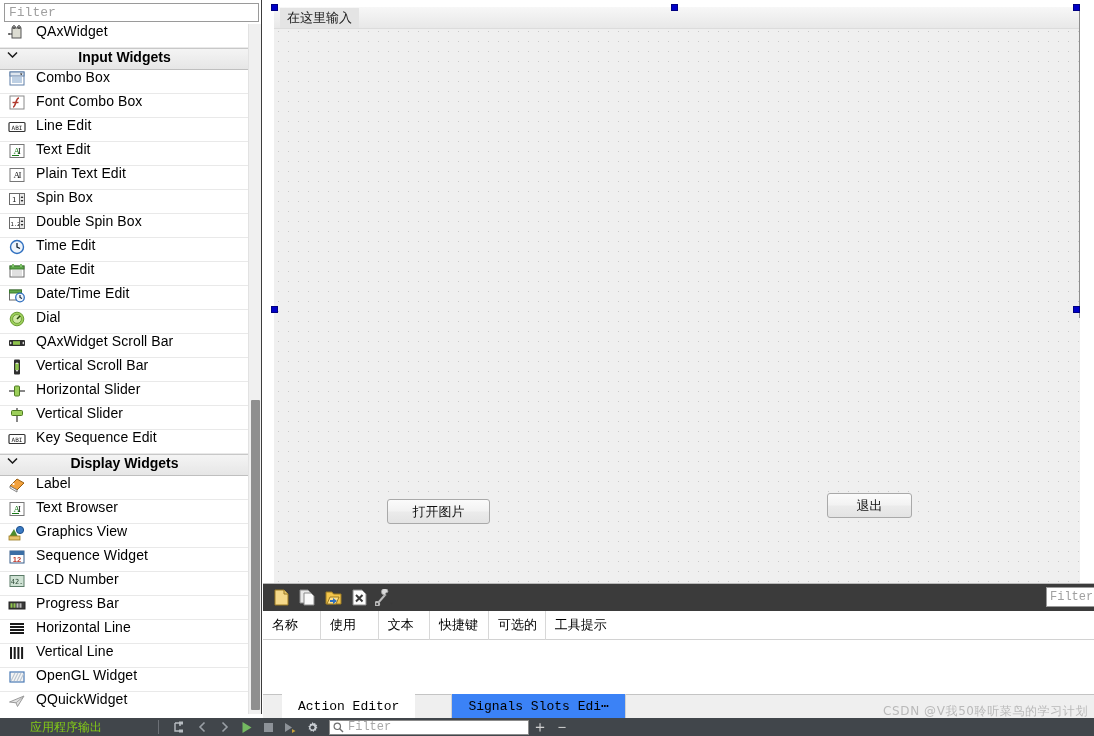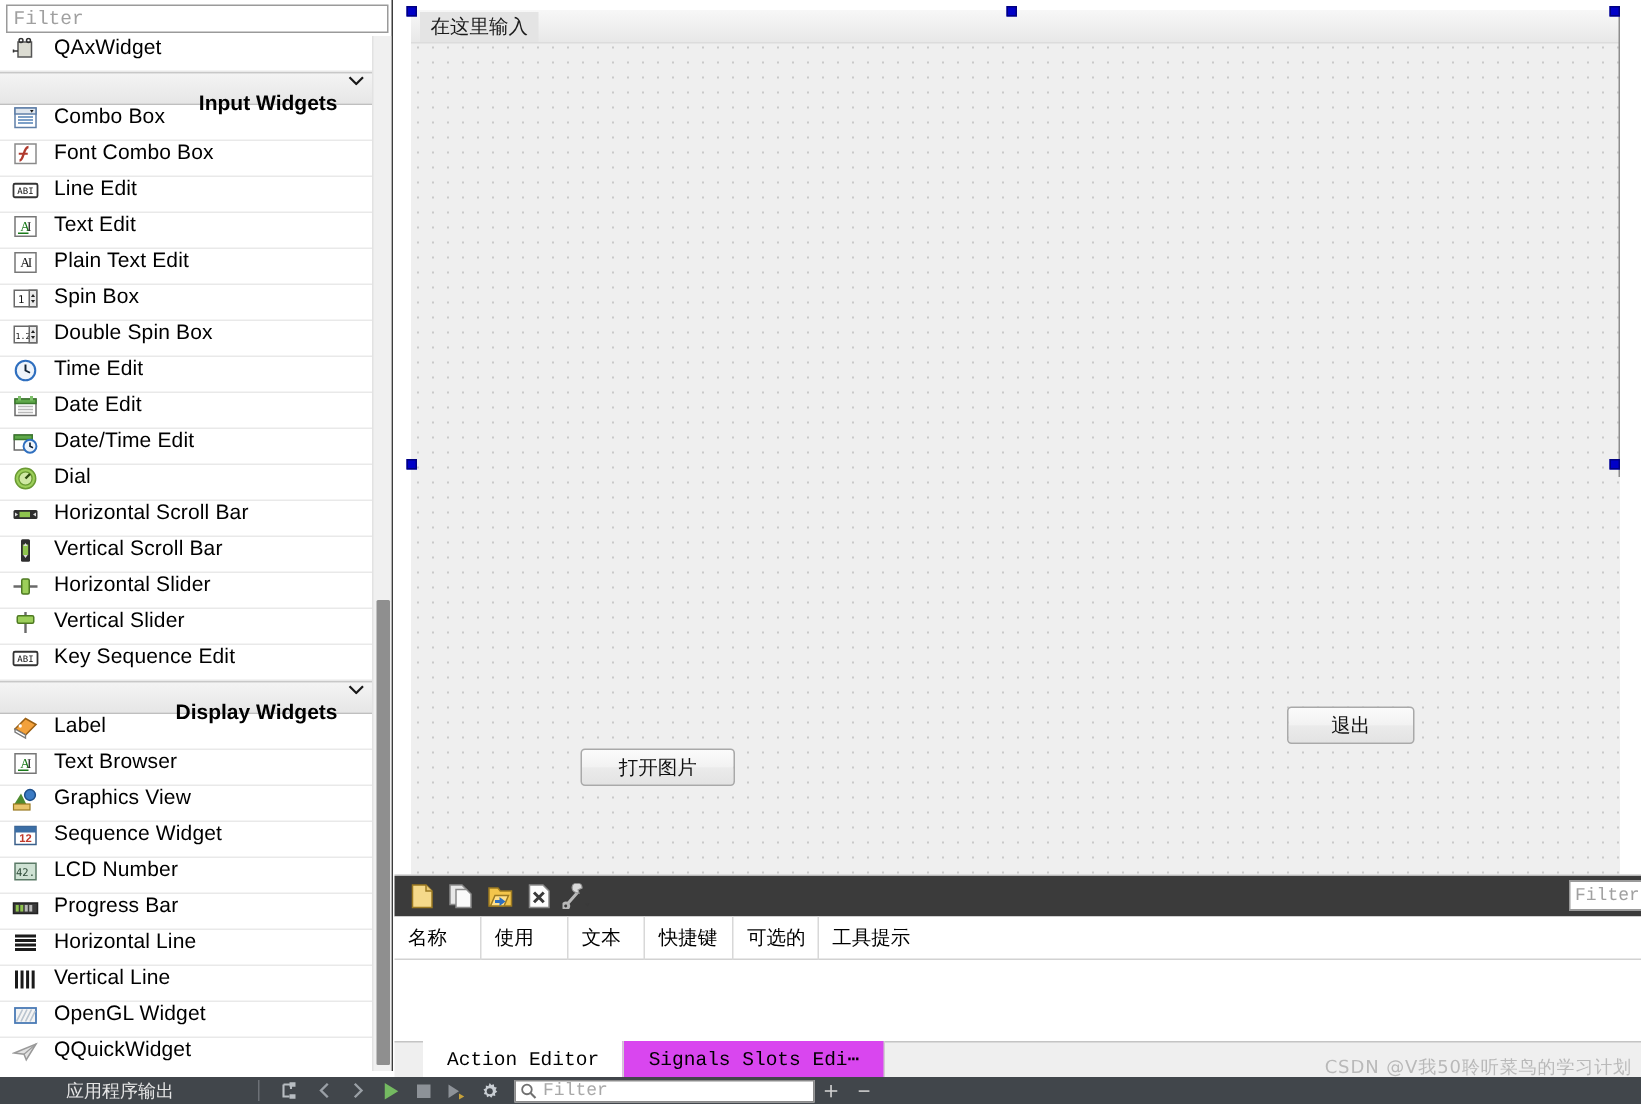--- a/index.html
+++ b/index.html
@@ -51,27 +51,26 @@
     width: 20px; height: 18px; margin-right: 9px;
     flex: 0 0 20px;
     position: relative;
     display: flex; align-items: center; justify-content: center;
   }
   .wb-icon svg { display: block; }
   .wb-label { font-size: 14px; line-height: 1; color: #000; letter-spacing: 0.1px; }
 
   .wb-cat {
     height: 22px;
-    display: flex; align-items: flex-end;
+    display: flex; align-items: flex-start;
     background: linear-gradient(to bottom, #f4f4f4 0%, #e6e6e6 100%);
     border-top: 1px solid #c8c8c8;
     border-bottom: 1px solid #bfbfbf;
     cursor: pointer;
     position: relative;
-    flex-direction: column;
   }
   .wb-cat .chev {
     width: 24px; text-align: center; font-size: 11px; color: #222;
     line-height: 1;
   }
   .wb-cat .cat-label {
     flex: 1; text-align: center; font-weight: bold; font-size: 14px;
     padding-right: 24px; color: #000;
   }
 
@@ -118,21 +117,21 @@
     height: 25px;
     background: linear-gradient(to bottom, #fbfbfb 0%, #f2f2f2 48%, #ebebeb 52%, #e3e3e3 100%);
     border: 1px solid #a9a9a9;
     border-radius: 3px;
     display: flex; align-items: center; justify-content: center;
     font-size: 13px; color: #111;
     font-family: "DejaVu Sans", "Liberation Sans", sans-serif;
     cursor: default;
   }
   #btn-open { left: 113px; top: 492px; width: 103px; }
-  #btn-exit { left: 553px; top: 464px; width: 85px; margin-left: 31px; }
+  #btn-exit { left: 553px; top: 486px; width: 85px; }
 
   
   .handle {
     position: absolute; width: 7px; height: 7px;
     background: #0000c8; border: 1px solid #000080;
     z-index: 30;
   }
   .sel-line {
     position: absolute; background: #8d8d8d; z-index: 20;
   }
@@ -192,32 +191,32 @@
     display: flex; align-items: flex-end; padding-left: 19px;
   }
   .ae-tab {
     height: 24px; padding: 0 16px;
     display: flex; align-items: center;
     font-family: "Liberation Mono", monospace;
     font-size: 13px; color: #000;
     cursor: pointer;
   }
   .ae-tab.active { background: #ffffff; }
-  .ae-tab.inactive { background: #d946ef; border-left: 1px solid #d0d0d0; border-right: 1px solid #d0d0d0;}
+  .ae-tab.inactive { background: #3b82f6; border-left: 1px solid #d0d0d0; border-right: 1px solid #d0d0d0; margin-left: 36px;}
 
   
   #statusbar {
     position: absolute; left: 0; top: 718px; width: 1094px; height: 18px;
     background: #41464b;
     display: flex; align-items: center;
   }
   #sb-title {
     font-family: "DejaVu Sans", "Liberation Sans", sans-serif;
-    font-size: 12px; color: #e5e5e5;
-    padding-left: 44px;
+    font-size: 12px; color: #84cc16;
+    padding-left: 30px;
   }
   #sb-sep { width: 1px; height: 14px; background: #6c7076; margin: 0 10px 0 56px; }
   .sb-icon { width: 22px; height: 18px; display: flex; align-items: center; justify-content: center; cursor: pointer; }
   #sb-search {
     width: 200px; height: 15px; margin-left: 6px;
     background: #ffffff; border: 1px solid #8b8b8b;
     display: flex; align-items: center; padding-left: 3px;
   }
   #sb-search-text {
     font-family: "Liberation Mono", monospace; font-size: 12px; color: #a8a8a8;
@@ -392,21 +391,21 @@
         </div>
         <div class="wb-row">
           <span class="wb-icon">
             <svg width="18" height="16" viewBox="0 0 18 16">
               <rect x="1" y="5" width="16" height="6" rx="1" fill="#2f2f2f"></rect>
               <rect x="5" y="6.2" width="7" height="3.6" fill="#8fc44e"></rect>
               <path d="M4 8 l-2 -1.4 v2.8 z" fill="#ddd"></path>
               <path d="M14 8 l2 -1.4 v2.8 z" fill="#ddd"></path>
             </svg>
           </span>
-          <span class="wb-label">Horizontal Scroll Bar</span>
+          <span class="wb-label">QAxWidget Scroll Bar</span>
         </div>
         <div class="wb-row">
           <span class="wb-icon">
             <svg width="18" height="16" viewBox="0 0 18 16">
               <rect x="6" y="0.5" width="6" height="15" rx="1" fill="#2f2f2f"></rect>
               <rect x="7.2" y="4" width="3.6" height="7" fill="#8fc44e"></rect>
               <path d="M9 3 l-1.4 2 h2.8 z" fill="#ddd"></path>
               <path d="M9 13 l-1.4 -2 h2.8 z" fill="#ddd"></path>
             </svg>
           </span>

